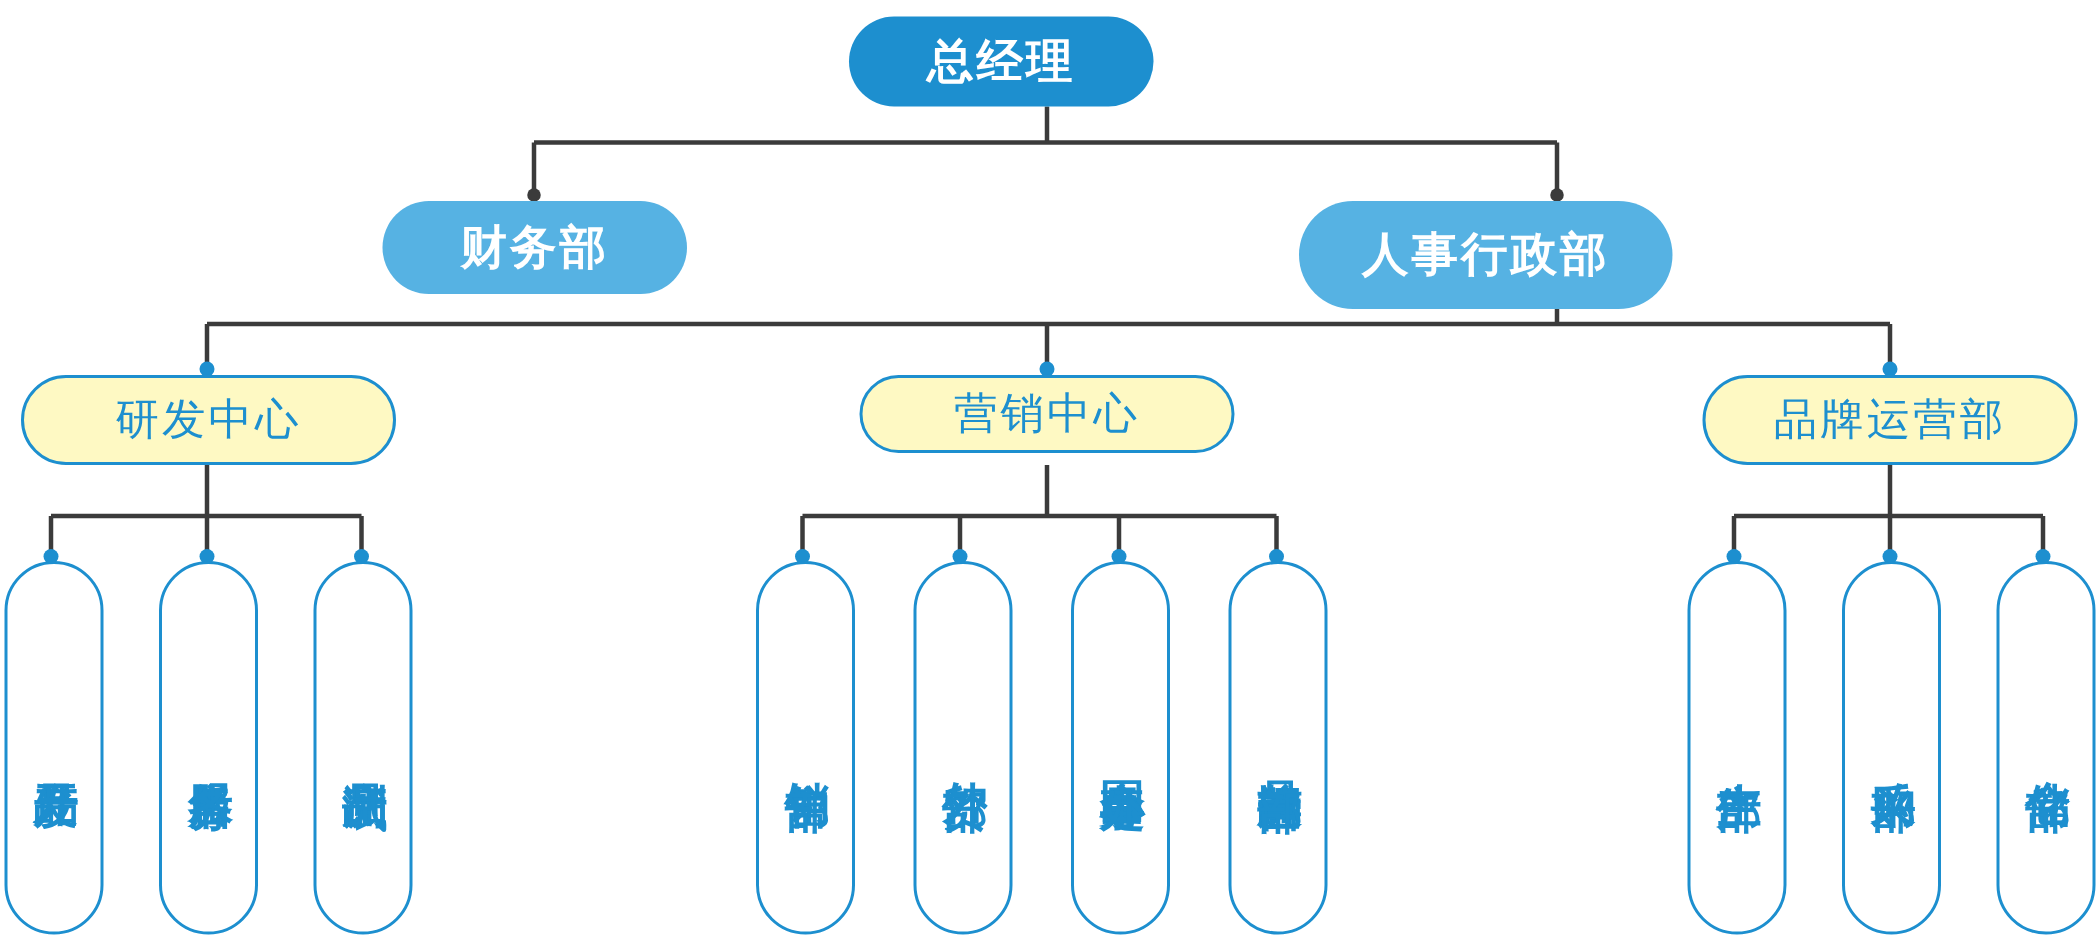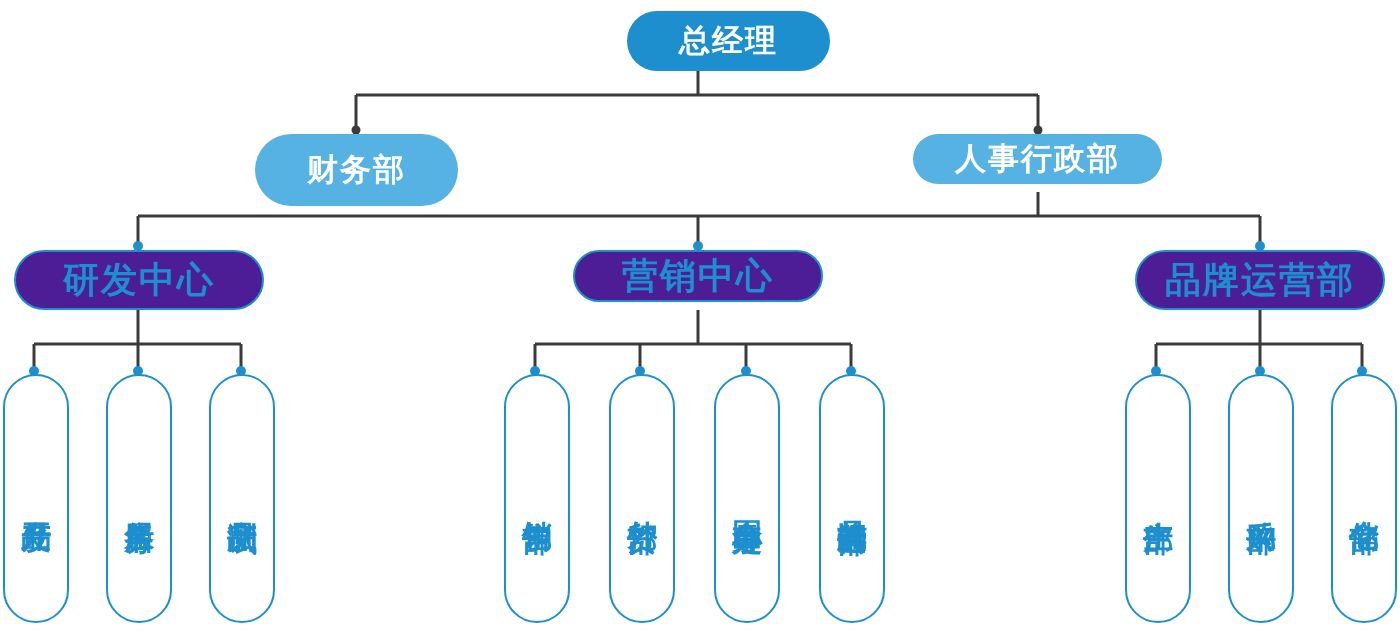--- a/index.html
+++ b/index.html
@@ -47,26 +47,26 @@
   .node.lvl2 {
     background: #56b2e3;
     border-radius: 999px;
     color: #ffffff;
     font-size: 31px;
     font-weight: 700;
     letter-spacing: 2px;
   }
   
   .node.lvl3 {
-    background: #4c1d95;
+    background: #fef9c3;
     border: 2px solid #1d8fcf;
     border-radius: 999px;
     color: #1d8fcf;
-    font-size: 36px;
-    font-weight: 700;
+    font-size: 29px;
+    font-weight: 400;
     letter-spacing: 2px;
   }
   
   .node.lvl4 {
     background: #ffffff;
     border: 2px solid #1d8fcf;
     border-radius: 999px;
     color: #1d8fcf;
     font-size: 30px;
     font-weight: 700;
@@ -125,27 +125,27 @@
         <line x1="1156" y1="344" x2="1156" y2="371" stroke="#3b3b3b" stroke-width="3" stroke-linecap="butt"></line>
         <circle cx="1156" cy="371" r="5" fill="#1d8fcf"></circle>
         <line x1="1260" y1="344" x2="1260" y2="371" stroke="#3b3b3b" stroke-width="3" stroke-linecap="butt"></line>
         <circle cx="1260" cy="371" r="5" fill="#1d8fcf"></circle>
         <line x1="1362" y1="344" x2="1362" y2="371" stroke="#3b3b3b" stroke-width="3" stroke-linecap="butt"></line>
         <circle cx="1362" cy="371" r="5" fill="#1d8fcf"></circle>
       </g>
   </svg>
 
   <div id="node-layer">
-      <div class="node lvl1" style="left: 627px; top: 11px; width: 203px; height: 60px;">
+      <div class="node lvl1" style="left: 566px; top: 11px; width: 203px; height: 60px;">
         <span class="node-label">总经理</span>
       </div>
-      <div class="node lvl2" style="left: 255px; top: 134px; width: 203px; height: 72px;">
+      <div class="node lvl2" style="left: 255px; top: 134px; width: 203px; height: 62px;">
         <span class="node-label">财务部</span>
       </div>
-      <div class="node lvl2" style="left: 913px; top: 134px; width: 249px; height: 50px;">
+      <div class="node lvl2" style="left: 866px; top: 134px; width: 249px; height: 72px;">
         <span class="node-label">人事行政部</span>
       </div>
       <div class="node lvl3" style="left: 14px; top: 250px; width: 250px; height: 60px;">
         <span class="node-label">研发中心</span>
       </div>
       <div class="node lvl3" style="left: 573px; top: 250px; width: 250px; height: 52px;">
         <span class="node-label">营销中心</span>
       </div>
       <div class="node lvl3" style="left: 1135px; top: 250px; width: 250px; height: 60px;">
         <span class="node-label">品牌运营部</span>

